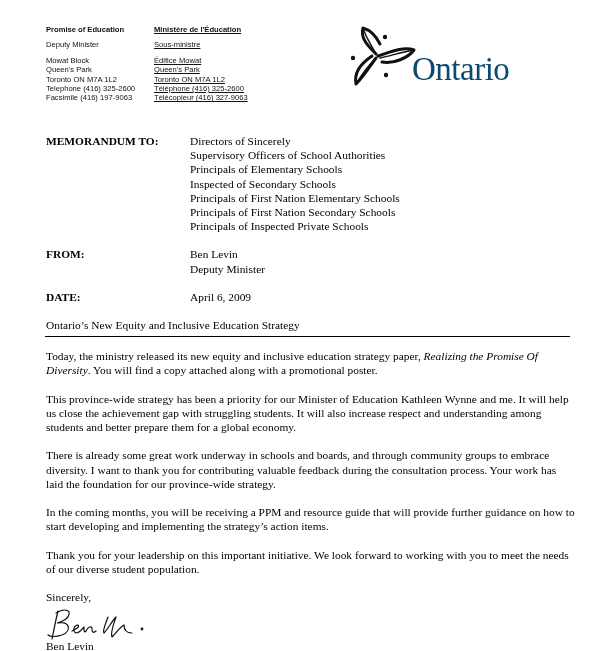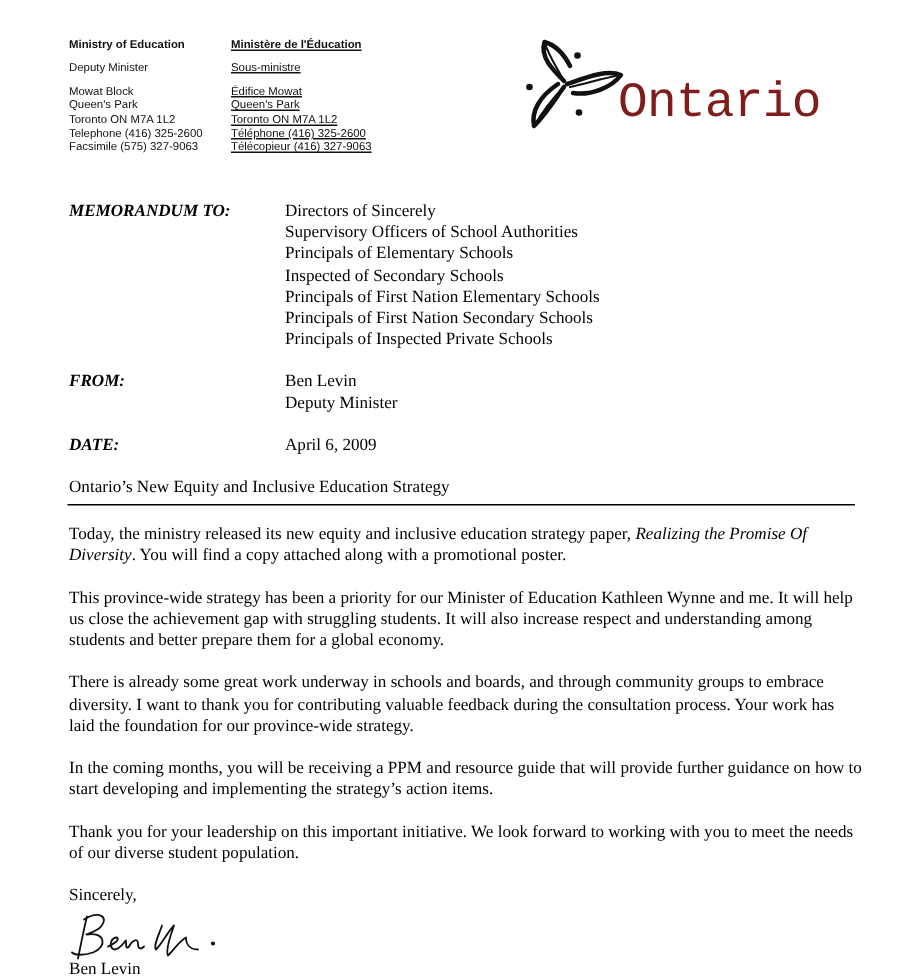--- a/index.html
+++ b/index.html
@@ -45,45 +45,44 @@
       position: absolute;
       left: 0;
       top: 0;
       width: 78px;
       height: 70px;
     }
     .logo-word {
       position: absolute;
       left: 66px;
       top: 31px;
-      font-family: Liberation Mono, monospace;
+      font-family: Liberation Serif, serif;
       font-size: 33px;
       line-height: 36px;
       letter-spacing: -0.5px;
-      color: #7f1d1d;
+      color: #0c4a6e;
     }
 
     .memo-header {
       position: absolute;
       left: 46px;
       top: 134px;
       width: 540px;
       font-family: "Liberation Serif", serif;
       font-size: 11.4px;
       line-height: 14.2px;
     }
     .memo-row {
       position: relative;
       display: flex;
     }
     .memo-label {
       width: 144px;
       flex: none;
       font-weight: bold;
-      font-style: italic;
     }
     .memo-values { flex: 1; }
     .memo-values span { display: block; white-space: nowrap; }
 
     .rule {
       position: absolute;
       left: 45px;
       top: 336px;
       width: 525px;
       height: 0;
@@ -110,27 +109,27 @@
       margin-top: 2px;
     }
     .signature svg { position: absolute; left: 0; top: 0; }
     .signer { display: block; margin-top: -4px; }
   </style>
 </head>
 <body>
 
 <div class="letterhead">
   <div class="lh-col en">
-    <span class="lh-org">Ministry of Education</span>
+    <span class="lh-org">Promise of Education</span>
     <span class="lh-title">Deputy Minister</span>
     <span class="lh-line">Mowat Block</span>
     <span class="lh-line">Queen's Park</span>
     <span class="lh-line">Toronto ON M7A 1L2</span>
     <span class="lh-line">Telephone (416) 325-2600</span>
-    <span class="lh-line">Facsimile (575) 327-9063</span>
+    <span class="lh-line">Facsimile (416) 197-9063</span>
   </div>
   <div class="lh-col fr">
     <span class="lh-org">Ministère de l'Éducation</span>
     <span class="lh-title">Sous-ministre</span>
     <span class="lh-line">Édifice Mowat</span>
     <span class="lh-line">Queen's Park</span>
     <span class="lh-line">Toronto ON M7A 1L2</span>
     <span class="lh-line">Téléphone (416) 325-2600</span>
     <span class="lh-line">Télécopieur (416) 327-9063</span>
   </div>

